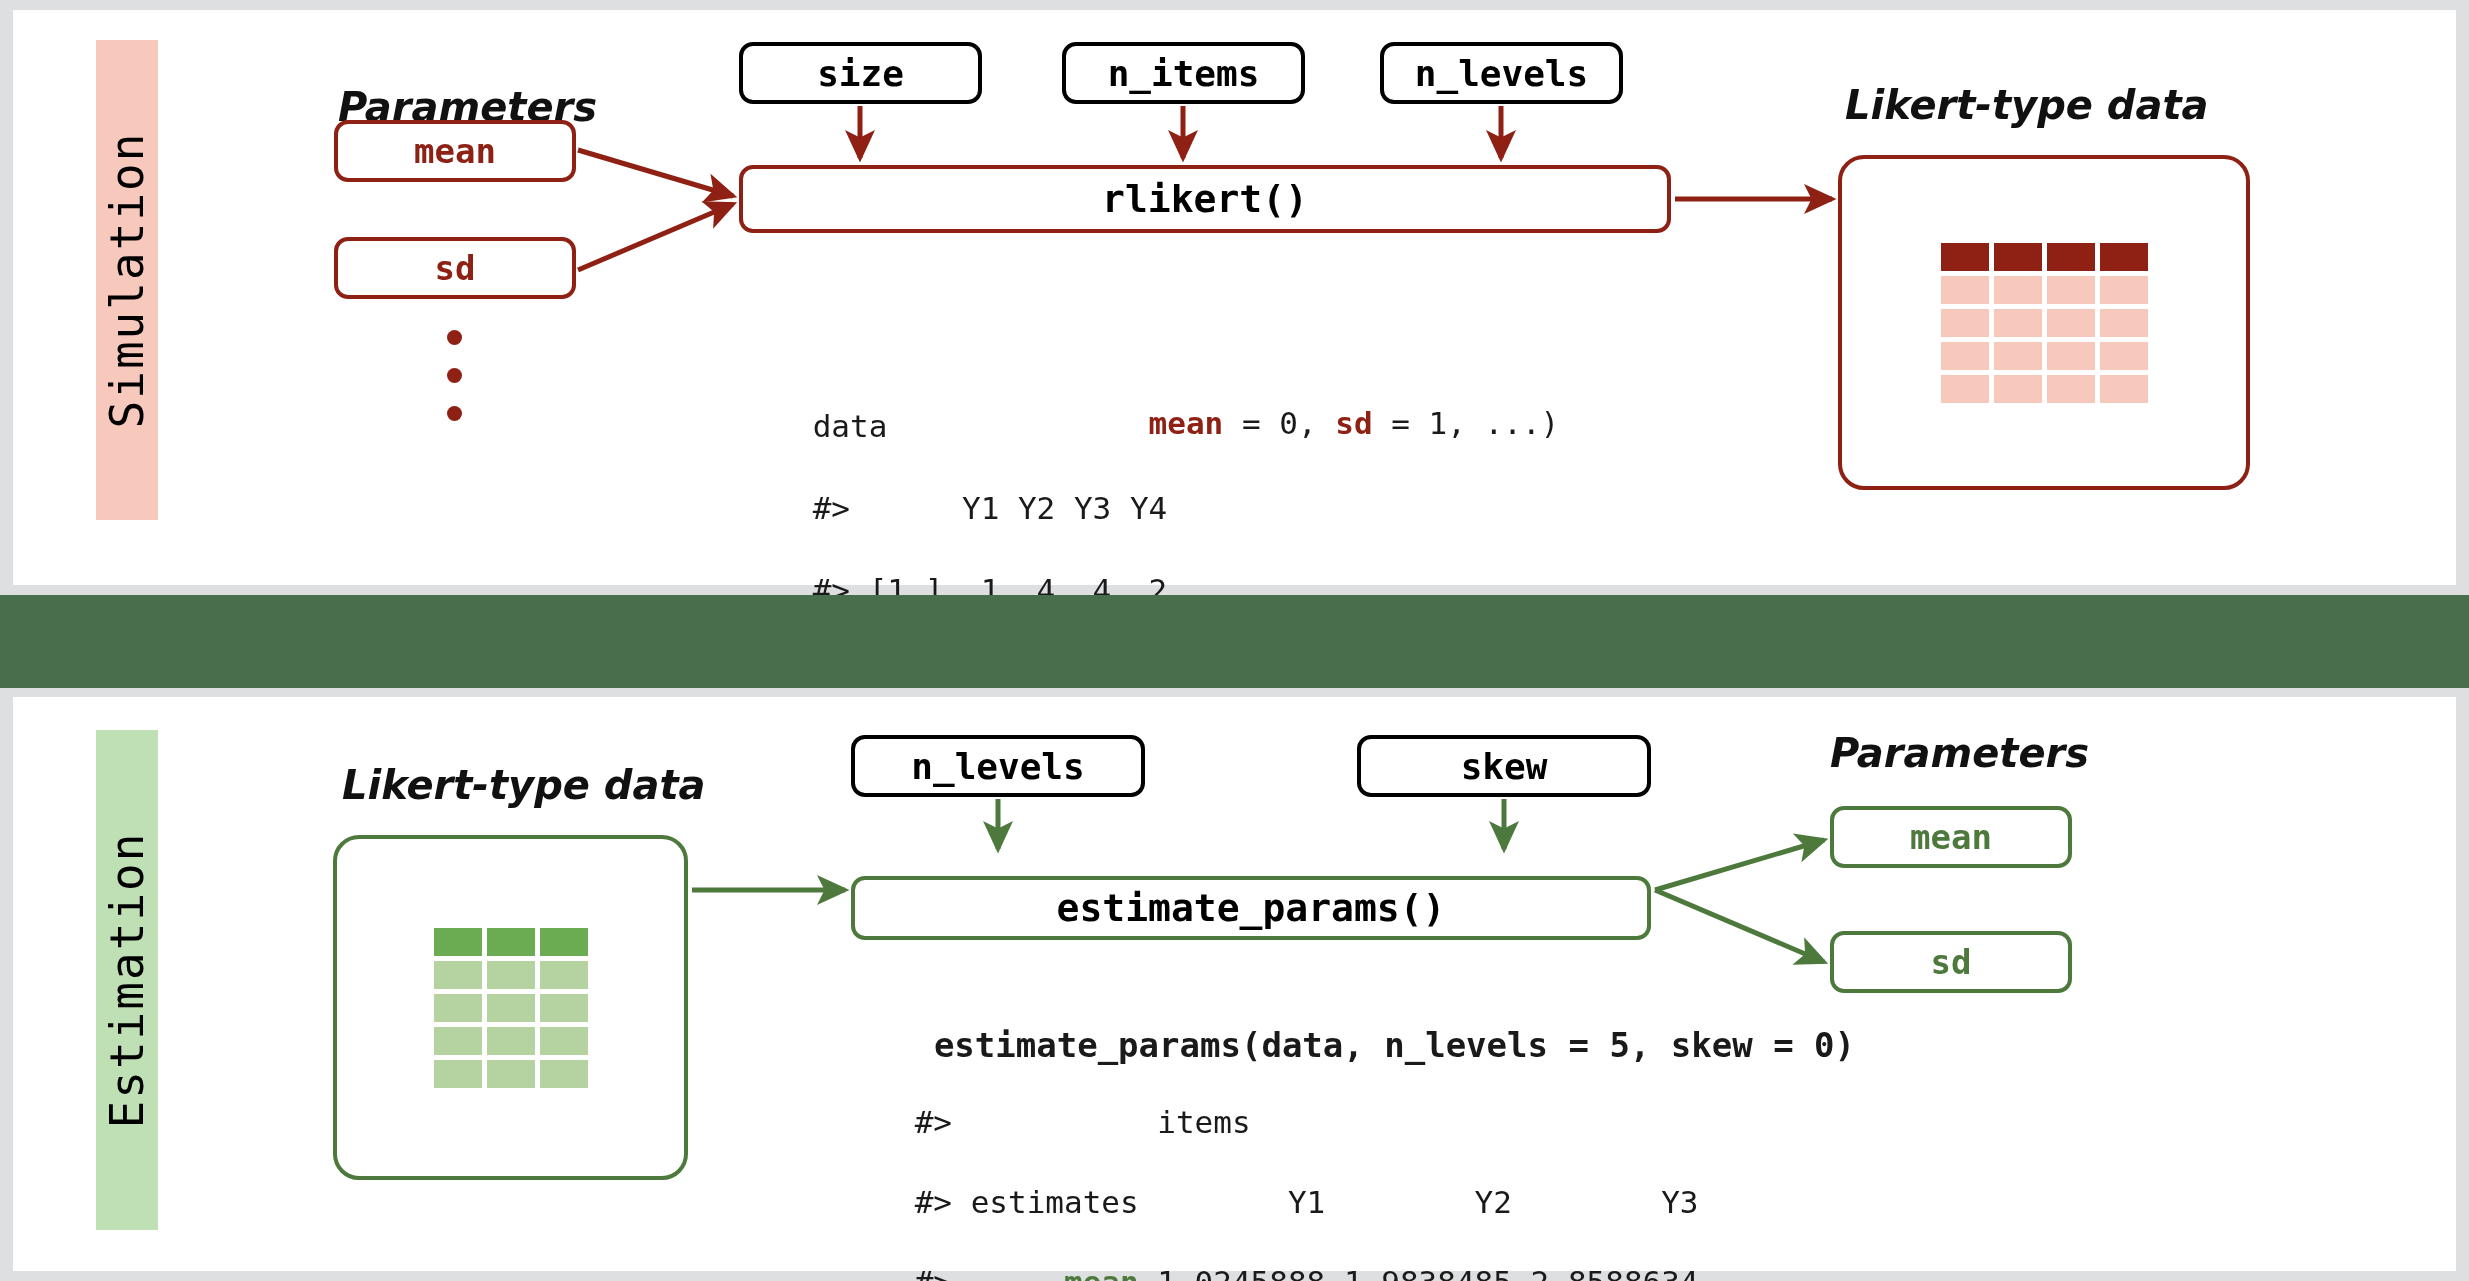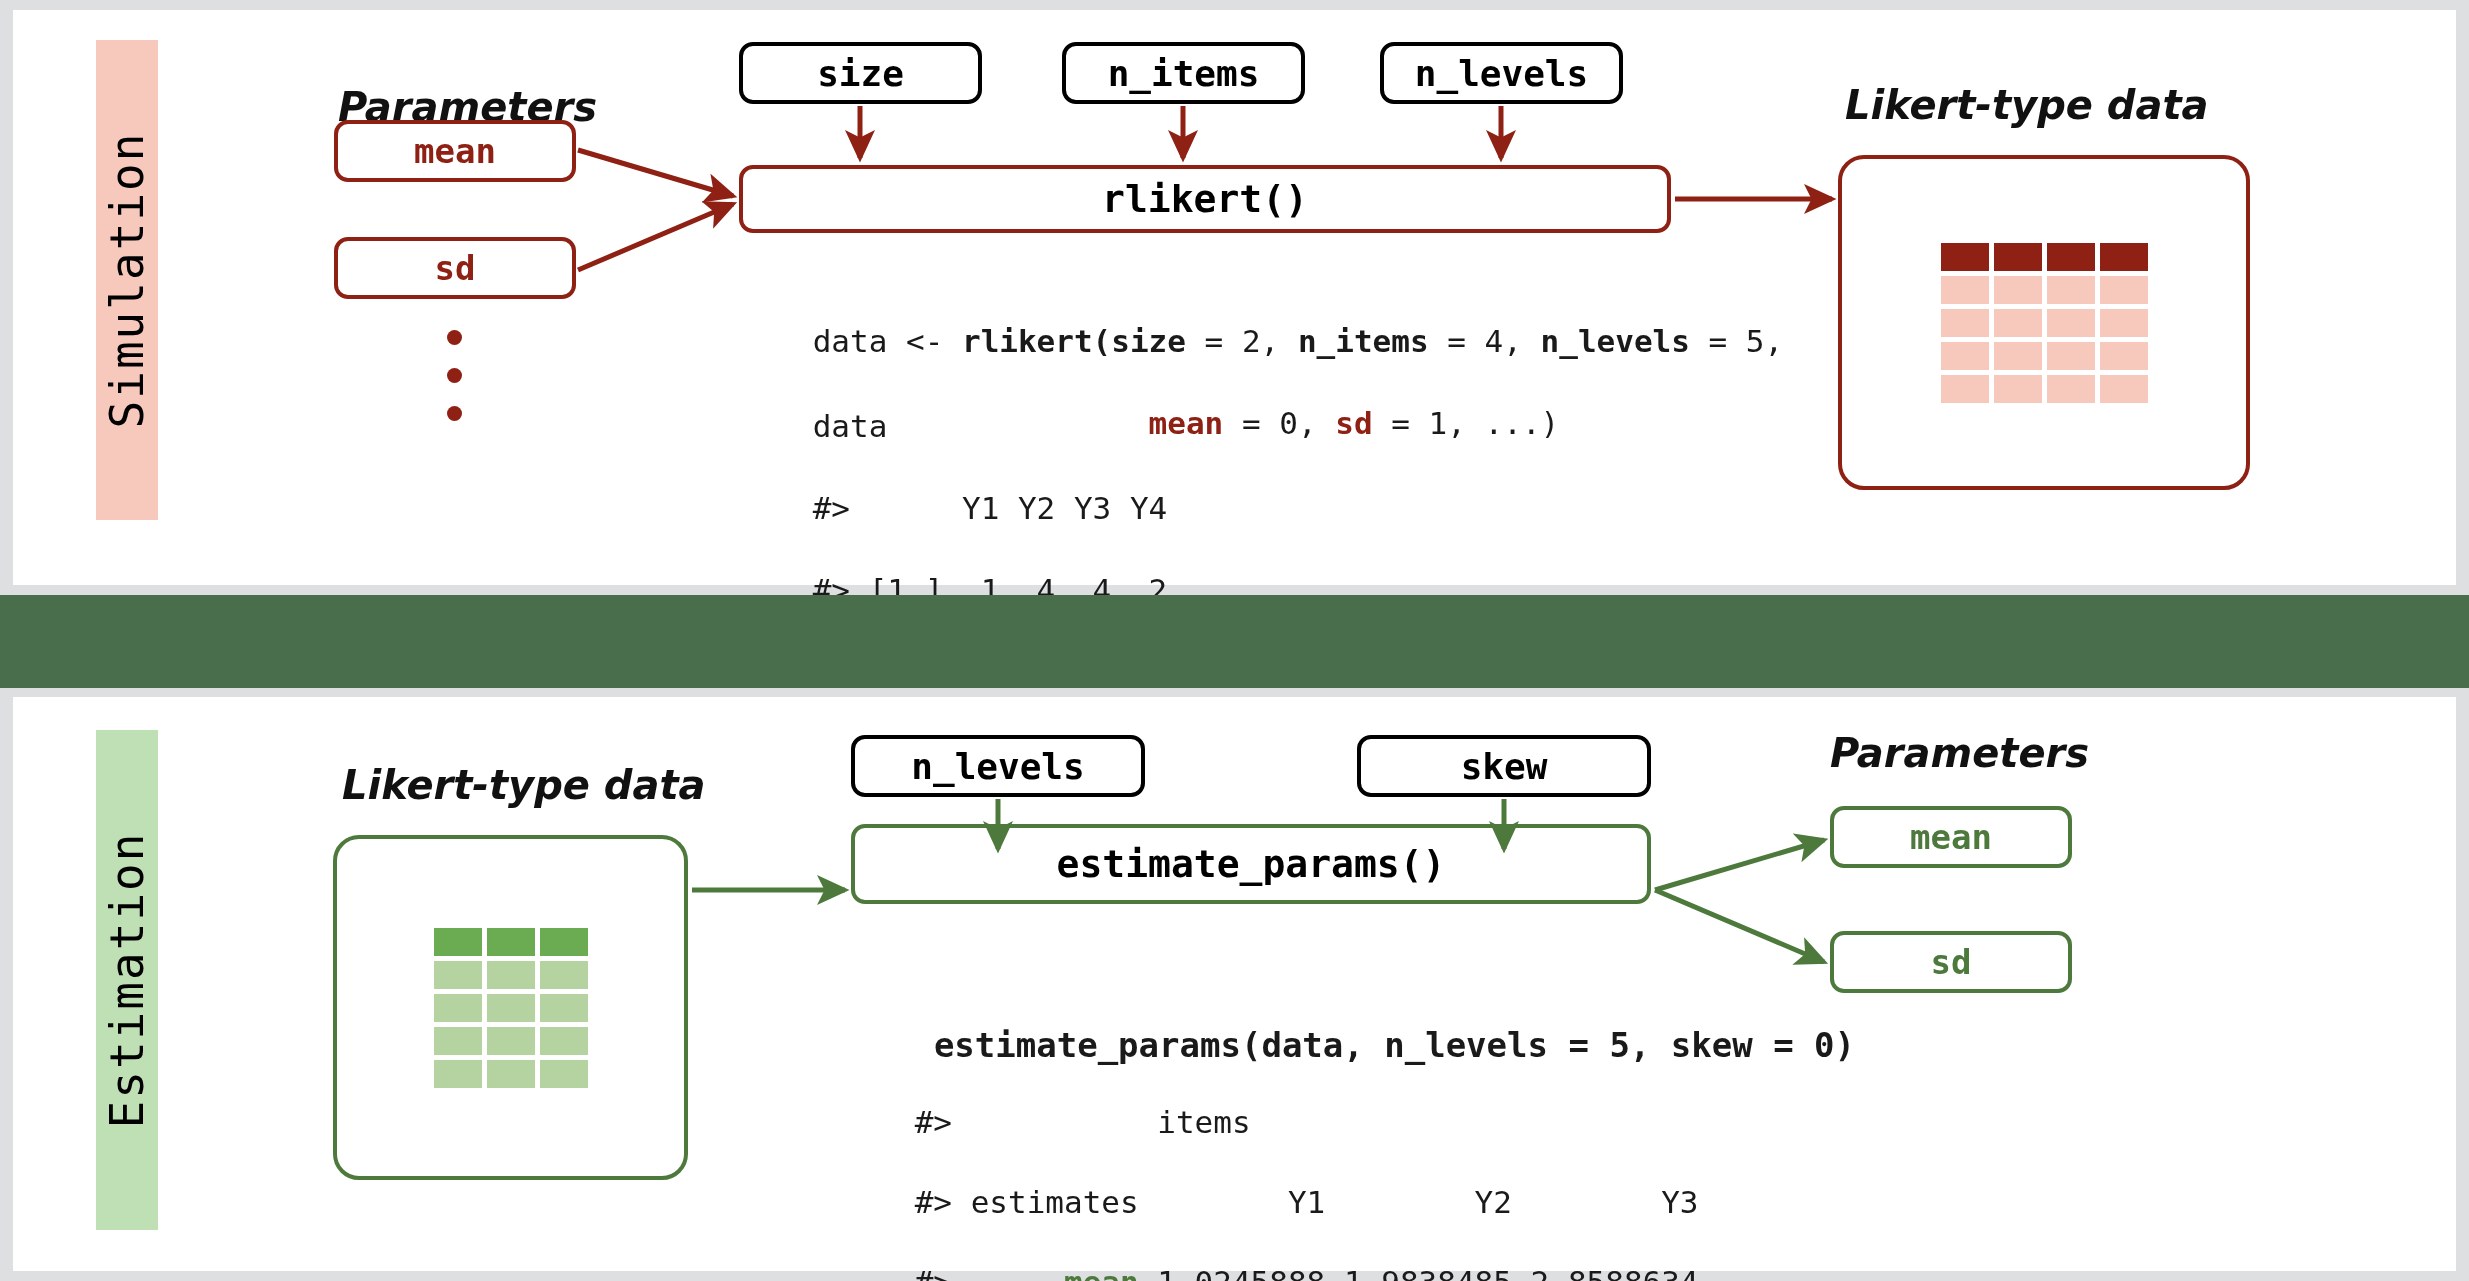--- a/index.html
+++ b/index.html
@@ -212,21 +212,21 @@
         <div class="cell" style="background: rgb(247, 201, 189);"></div>
         <div class="cell" style="background: rgb(247, 201, 189);"></div>
         <div class="cell" style="background: rgb(247, 201, 189);"></div>
         <div class="cell" style="background: rgb(247, 201, 189);"></div>
         <div class="cell" style="background: rgb(247, 201, 189);"></div>
         <div class="cell" style="background: rgb(247, 201, 189);"></div>
       </div>
   </div>
 
   <div class="code" style="left:738px; top:280px; font-size:31px; line-height:41px;">
-    <span><span class="plain">data &lt;- </span><span class="b">rlikert(</span><span class="b">size</span><span class="plain"> = 2, </span><span class="b">n_items</span><span class="plain"> = 4, </span><span class="b">n_levels</span><span class="plain"> = 5,</span></span><br>
+    <br>
     <span><span class="plain">                  </span><span class="r">mean</span><span class="plain"> = 0, </span><span class="r">sd</span><span class="plain"> = 1, ...)</span></span>
   </div>
 
   <div class="code" style="left:738px; top:365px; font-size:31px; line-height:41px;">
     <span>data</span><br>
     <span>#&gt;      Y1 Y2 Y3 Y4</span><br>
     <span>#&gt; [1,]  1  4  4  2</span><br>
     <span>#&gt; [2,]  2  5  5  1</span>
   </div>
 
@@ -256,21 +256,21 @@
         <div class="cell" style="background: rgb(180, 211, 160);"></div>
         <div class="cell" style="background: rgb(180, 211, 160);"></div>
         <div class="cell" style="background: rgb(180, 211, 160);"></div>
         <div class="cell" style="background: rgb(180, 211, 160);"></div>
       </div>
   </div>
 
   <div class="nodebox box-black" style="left:851px; top:735px; width:294px; height:62px;">n_levels</div>
   <div class="nodebox box-black" style="left:1357px; top:735px; width:294px; height:62px;">skew</div>
 
-  <div class="nodebox box-fn-green" style="left:851px; top:824px; width:800px; height:80px;">estimate_params()</div>
+  <div class="nodebox box-fn-green" style="left:851px; top:876px; width:800px; height:64px;">estimate_params()</div>
 
   <div class="caption" style="left:1830px; top:730px;">Parameters</div>
 
   <div class="nodebox box-green" style="left:1830px; top:806px; width:242px; height:62px;">mean</div>
   <div class="nodebox box-green" style="left:1830px; top:931px; width:242px; height:62px;">sd</div>
 
   <div class="code" style="left:852px; top:984px; font-size:34px; line-height:41px;">
     <span class="b">estimate_params(data, n_levels = 5, skew = 0)</span>
   </div>
 

